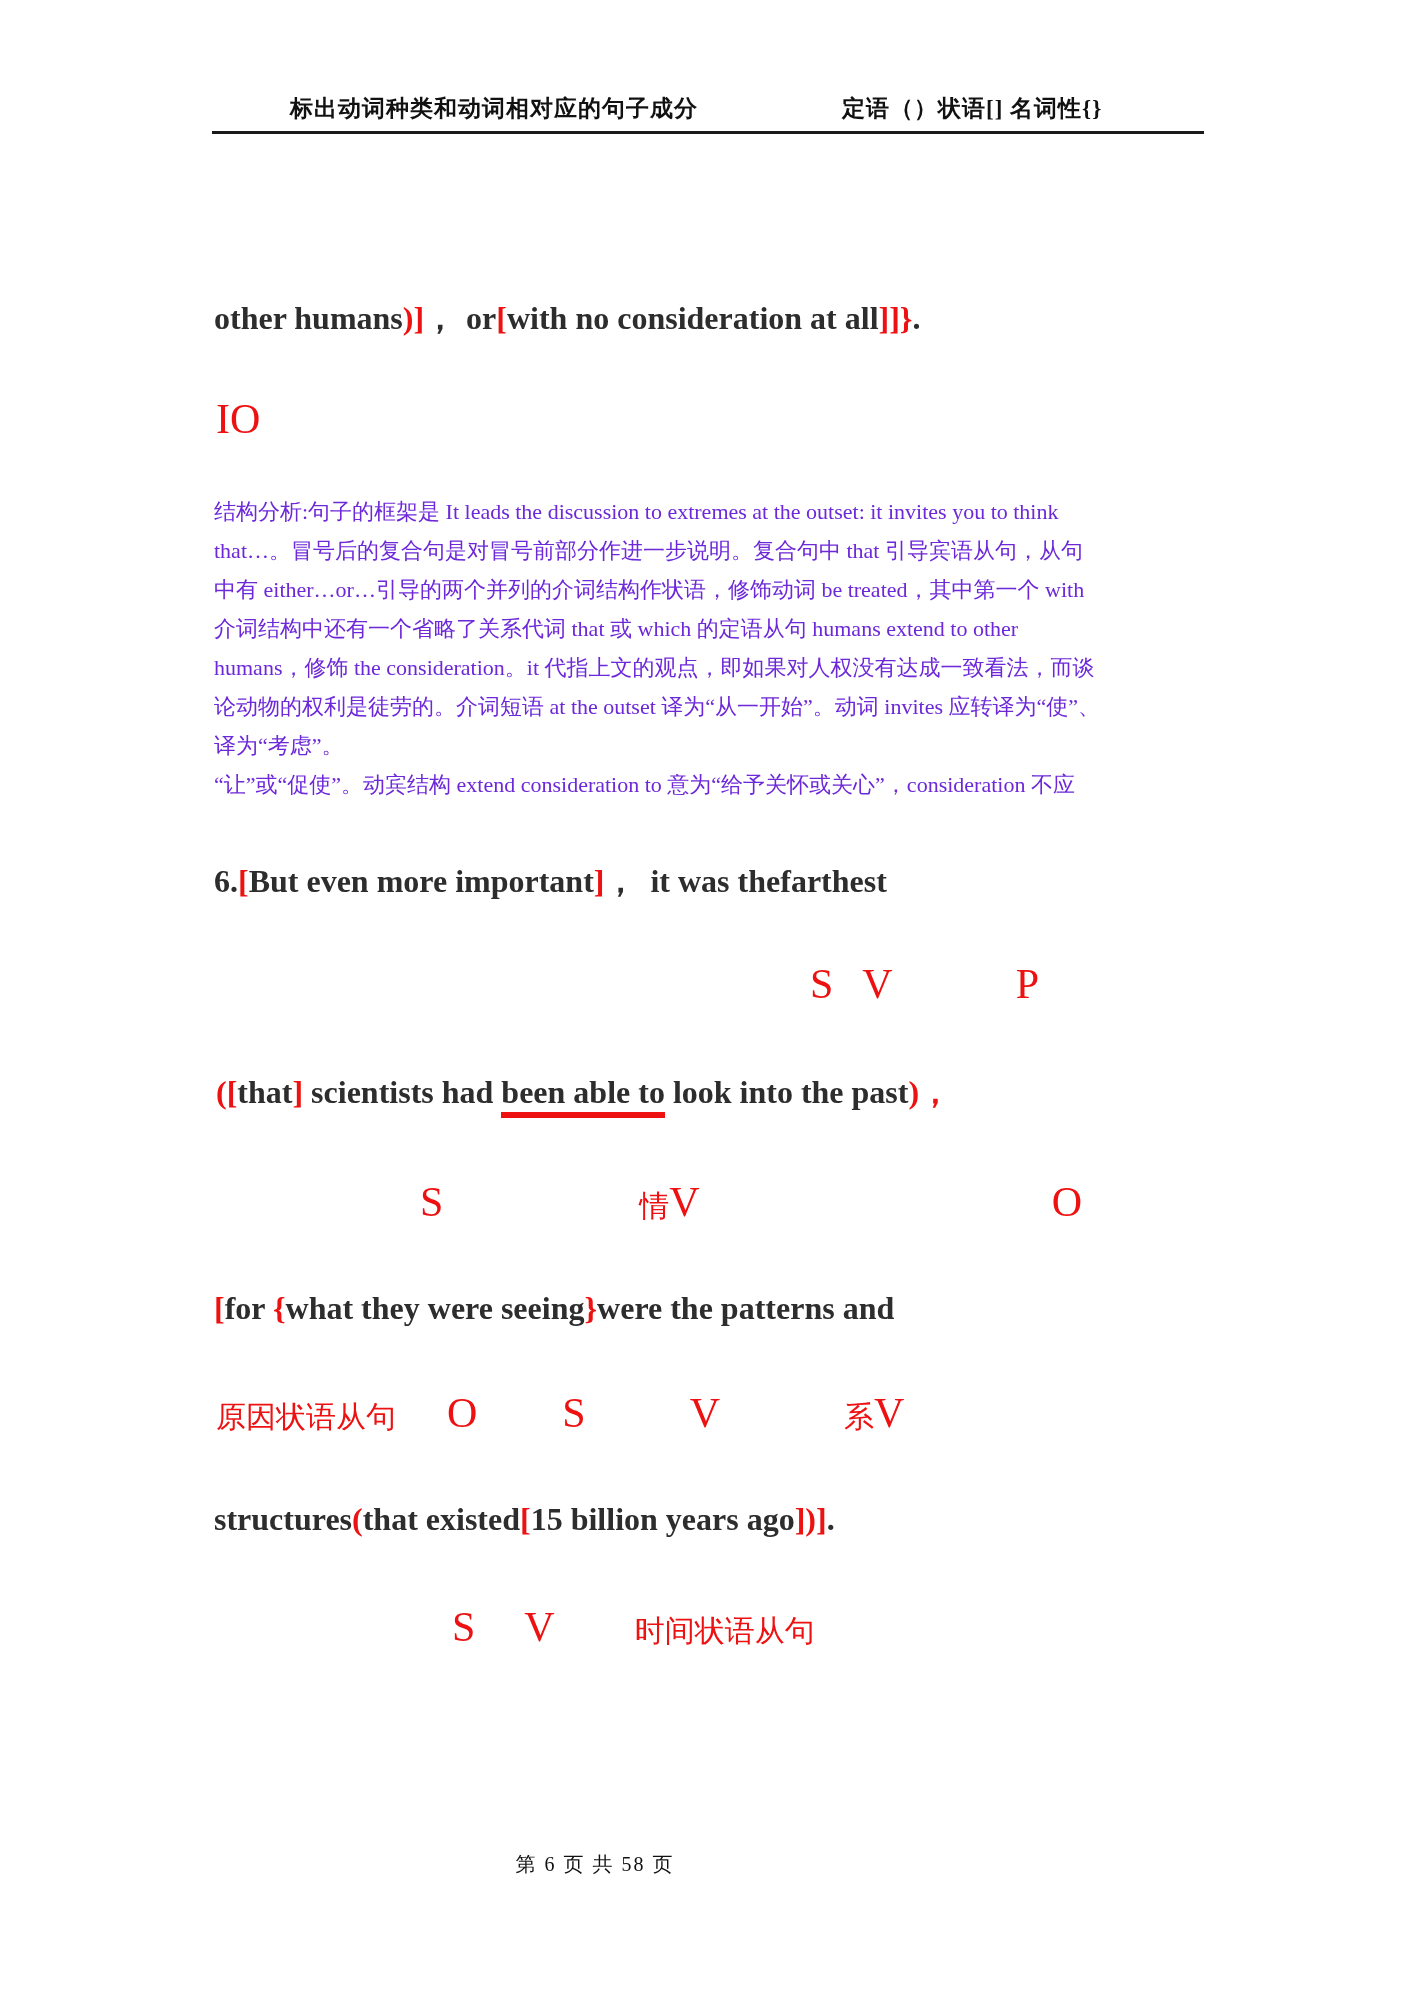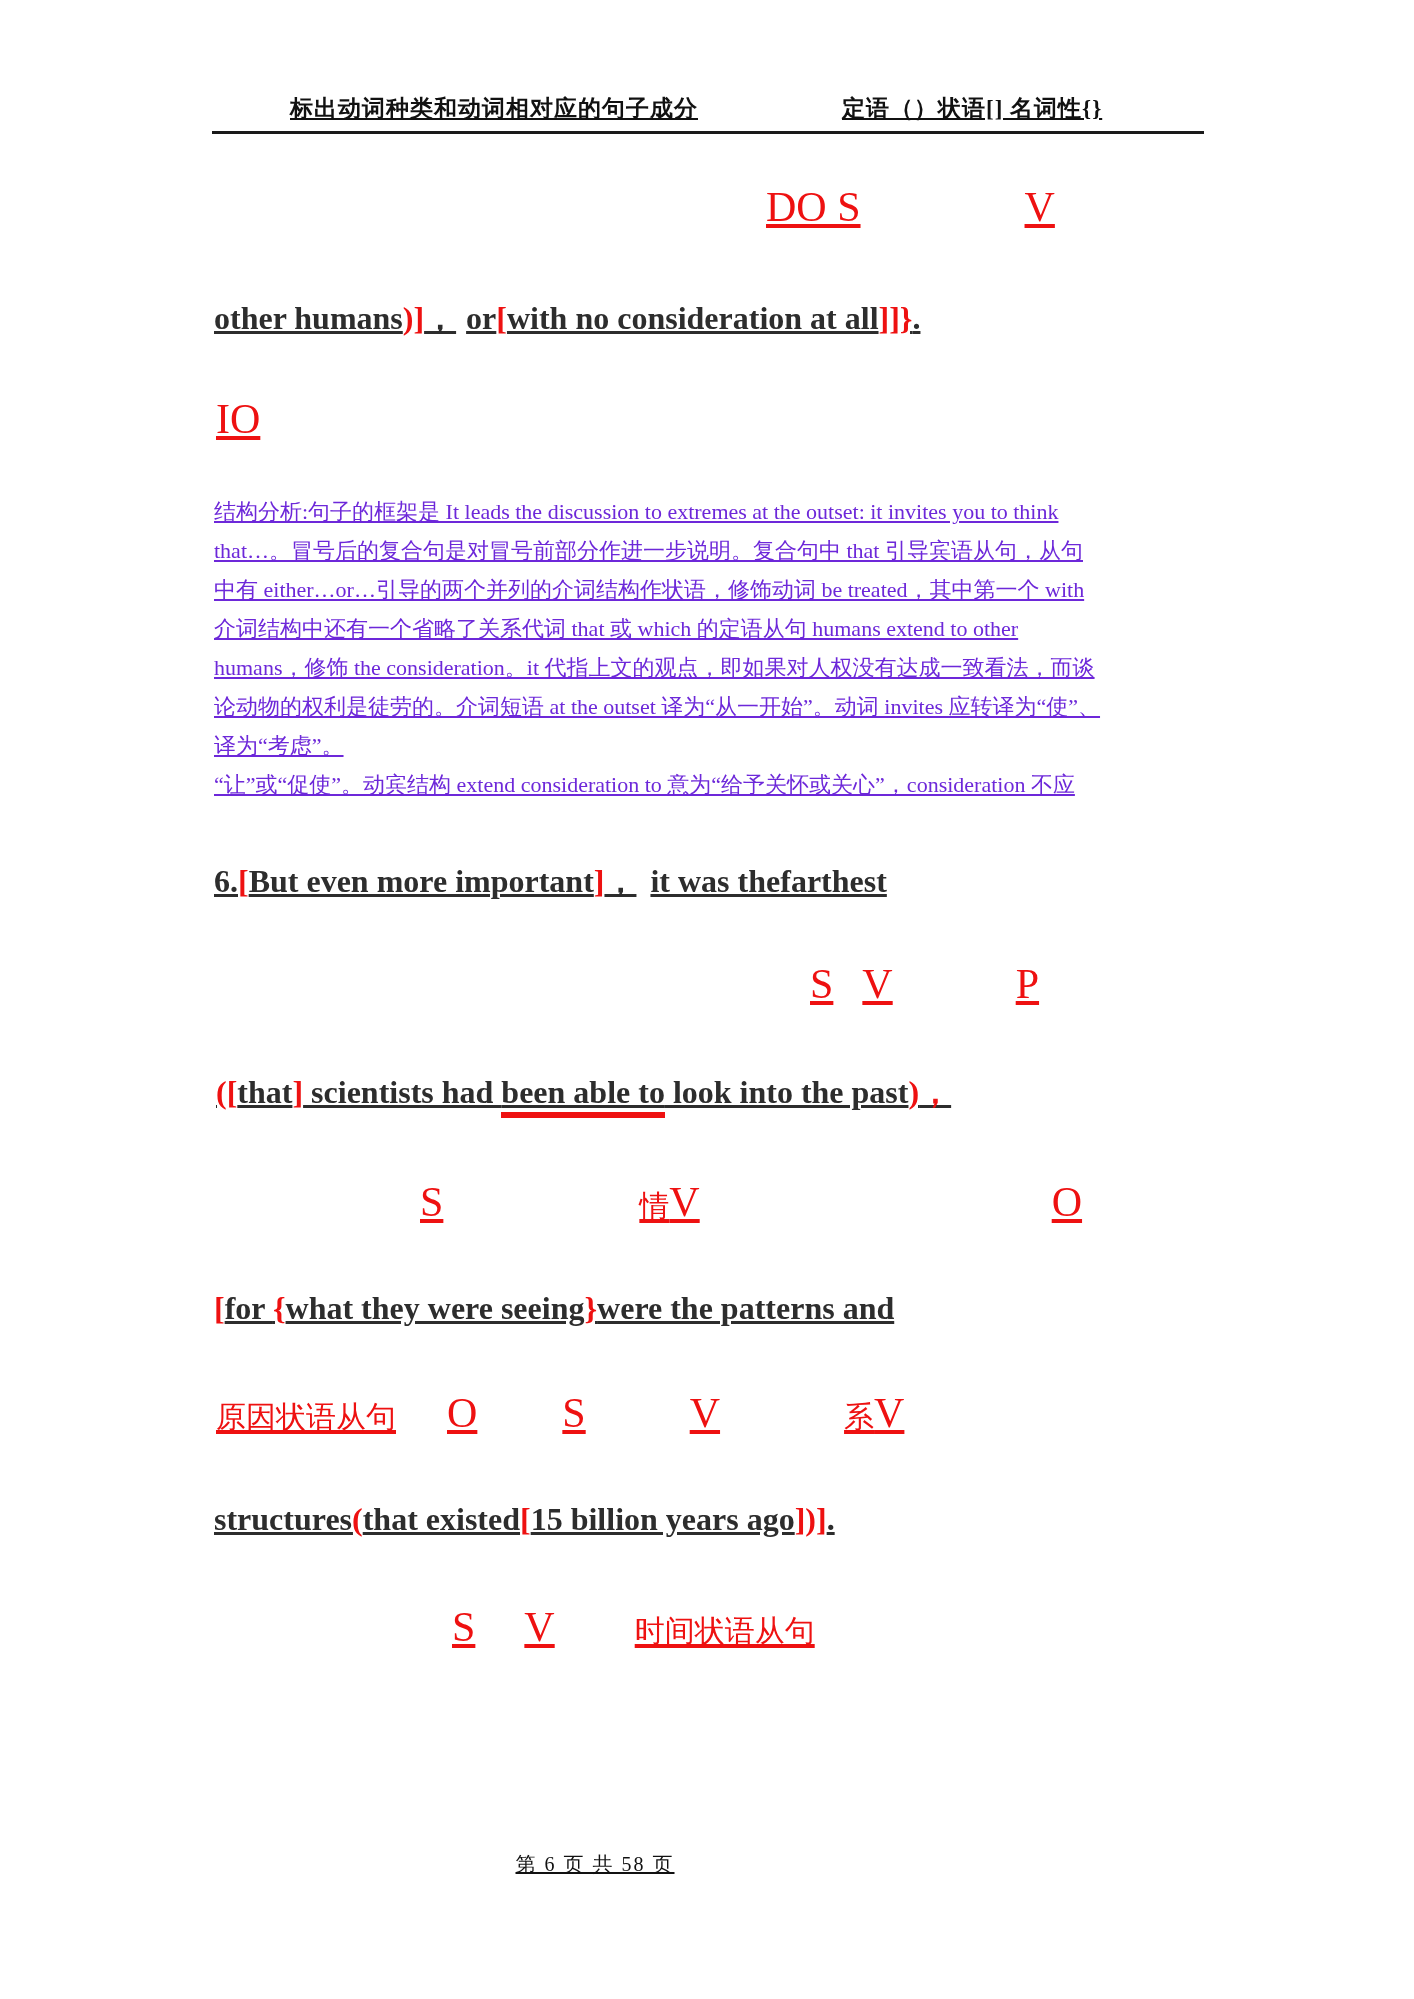--- a/index.html
+++ b/index.html
@@ -4,21 +4,21 @@
 <style>
   html,body { margin:0; padding:0; background:#ffffff; }
   .page {
     position:relative;
     width:1414px; height:1999px;
     background:#ffffff;
     font-family:"Liberation Serif","DejaVu Serif",serif;
     color:#151515;
     overflow:hidden;
   }
-  .abs { position:absolute; white-space:nowrap;text-decoration:underline; }
+  .abs { position:absolute; white-space:nowrap; }
   .hdr { font-weight:bold; font-size:23px; color:#111111; letter-spacing:1px; }
   .rule { position:absolute; left:212px; top:131px; width:992px; height:3px; background:#1a1a1a; }
   .mk { color:#ee1111; font-size:42px; line-height:46px; }
   .mk .cjk { font-size:30px; }
   .bold-line { font-size:32px; font-weight:bold; color:#2d2d2d; line-height:52px; }
   .red { color:#ee1111; }
   .para { font-size:22px; color:#6d28d9; }
   .p1 { line-height:39px; }
   .p2 { line-height:45px; }
   .u-red { border-bottom:6px solid #ee1111; padding-bottom:2px; }
@@ -26,21 +26,20 @@
 </style>
 </head>
 <body>
 
 <div class="page">
 
   <div class="abs hdr" style="left:290px;top:93px">标出动词种类和动词相对应的句子成分</div>
   <div class="abs hdr" style="left:842px;top:93px">定语（）状语[] 名词性{}</div>
   <div class="rule"></div>
 
-  <div class="abs mk" style="left:766px;top:184px"><span>DO S</span><span style="margin-left:164px">V</span></div>
 
   <div class="abs bold-line" style="left:214px;top:292px"><span>other humans</span><span class="red">)]</span><span>，</span><span style="margin-left:10px">or</span><span class="red">[</span><span>with no consideration at all</span><span class="red">]]}</span><span>.</span></div>
 
   <div class="abs mk" style="left:216px;top:396px">IO</div>
 
   <div class="abs para p1" style="left:214px;top:492px">
     <div>结构分析:句子的框架是 It leads the discussion to extremes at the outset: it invites you to think</div>
     <div>that…。冒号后的复合句是对冒号前部分作进一步说明。复合句中 that 引导宾语从句，从句</div>
     <div>中有 either…or…引导的两个并列的介词结构作状语，修饰动词 be treated，其中第一个 with</div>
     <div>介词结构中还有一个省略了关系代词 that 或 which 的定语从句 humans extend to other</div>

